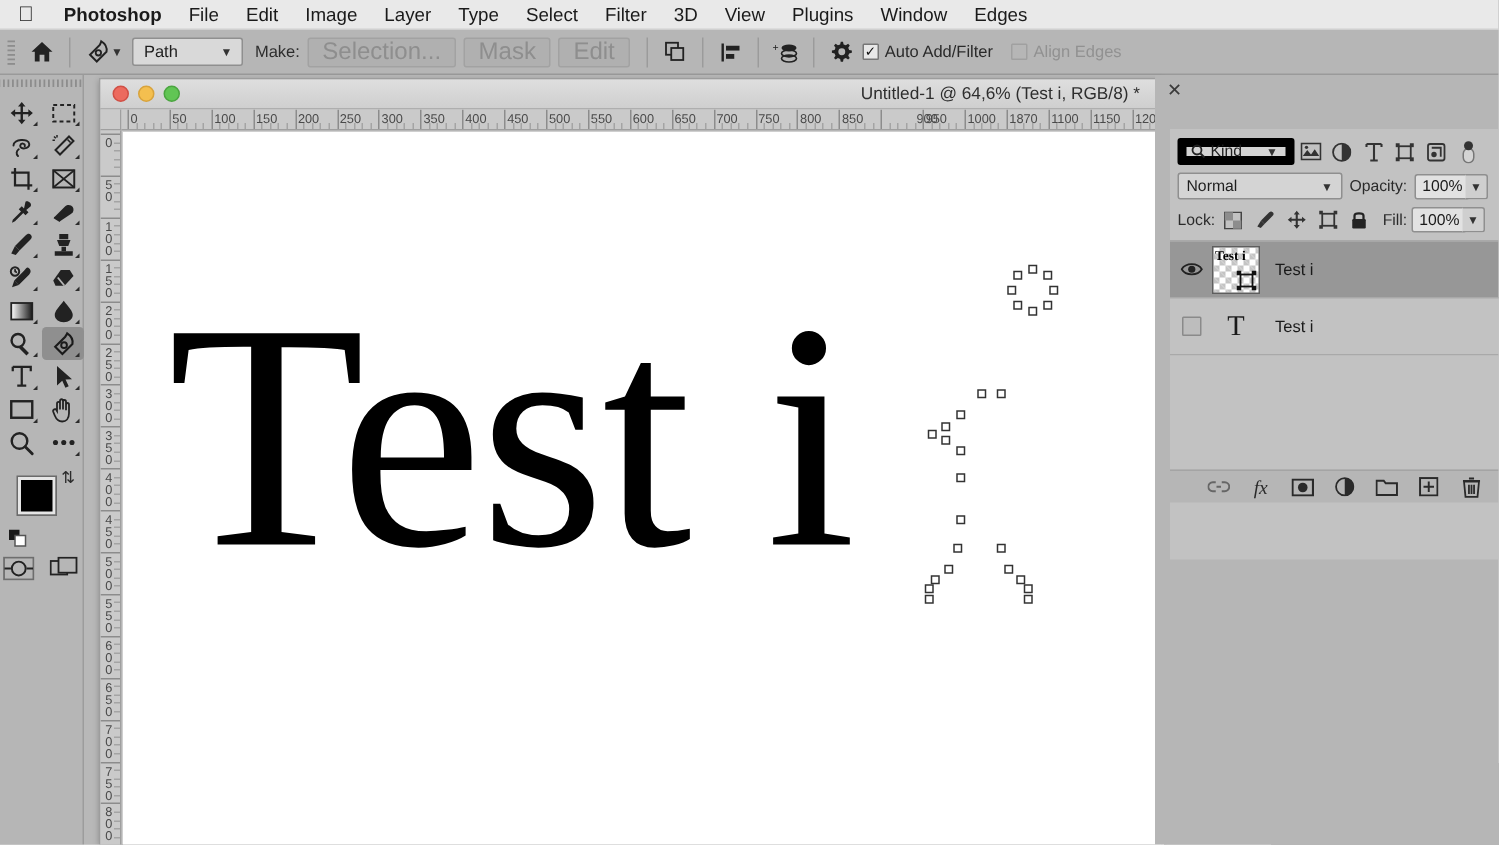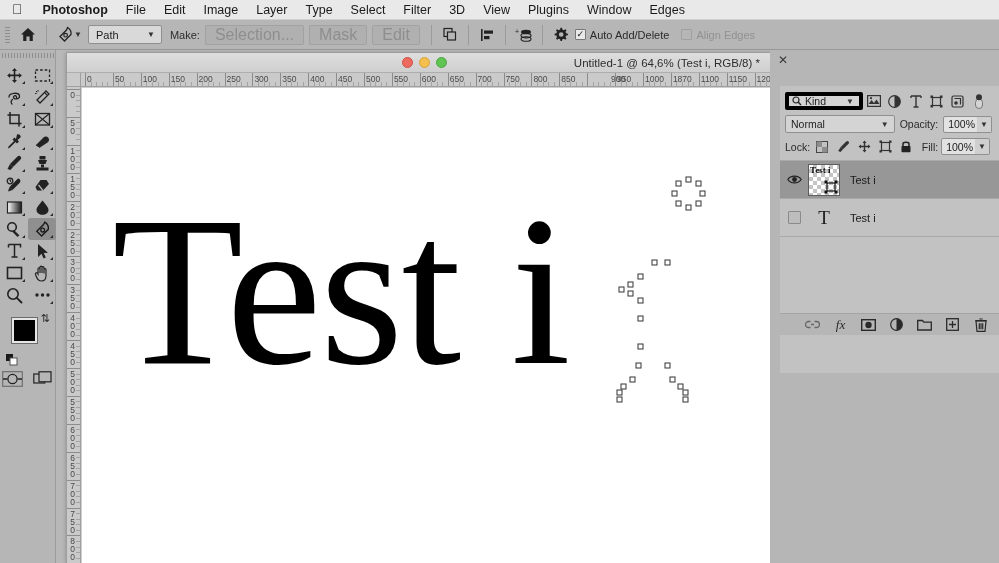--- a/index.html
+++ b/index.html
@@ -81,21 +81,21 @@
   .sw-swap { position: absolute; right: 6px; top: 0px; font-size: 11px; color: #2b2b2b; }
   .sw-default { position: absolute; left: 6px; bottom: 2px; width: 12px; height: 12px; }
   .mode-row { display: flex; justify-content: center; gap: 8px; margin-top: 4px; }
   .mode-btn { width: 22px; height: 18px; display: flex; align-items: center; justify-content: center; position: relative; }
 
   
   .docwin { position: absolute; left: 66px; top: 52px; width: 709px; height: 511px;
     background: #cfcfcf; border: 1px solid #9d9d9d; border-bottom: none;
     box-shadow: 0 1px 4px rgba(0,0,0,.25); }
   .titlebar { height: 20px; background: linear-gradient(#dedede,#cfcfcf);
-    display: flex; align-items: center; border-bottom: 1px solid #aeaeae; position: relative; justify-content: center; }
+    display: flex; align-items: center; border-bottom: 1px solid #aeaeae; position: relative; }
   .traffic { display: flex; gap: 6px; padding-left: 8px; }
   .tl { width: 11px; height: 11px; border-radius: 50%; }
   .tl.r { background: #ec6a5e; border: 1px solid #d04f45; }
   .tl.y { background: #f4bf4f; border: 1px solid #d8a33c; }
   .tl.g { background: #61c554; border: 1px solid #4ba540; }
   .doctitle { position: absolute; right: 14px; top: 0; line-height: 20px;
     font-size: 11.5px; color: #2e2e2e; }
 
   .ruler-h { position: absolute; left: 14px; top: 20px; width: 695px; height: 14px;
     background: #cacaca; border-bottom: 1px solid #9f9f9f; overflow: hidden; }
@@ -121,21 +121,21 @@
   .dock { position: absolute; right: 0; top: 50px; width: 229px; height: 513px; background: #b6b6b6; }
   .dock-close { position: absolute; left: 8px; top: 4px; font-size: 12px; color: #3a3a3a; line-height: 1; }
   .panel-tabs { position: absolute; left: 10px; top: 15px; right: 0; height: 21px; display: flex; }
   .ptab { height: 21px; padding: 0 12px; display: flex; align-items: center;
     font-size: 11.5px; color: #1e1e1e; background: #c2c2c2;
     border-top-left-radius: 3px; border-top-right-radius: 3px; }
   .ptab.inactive { background: #a8a8a8; color: #555; flex: 1; }
   .panel-body { position: absolute; left: 10px; top: 36px; right: 0; background: #c2c2c2; }
   .layers-panel { height: 287px; }
   .filter-row { display: flex; align-items: center; gap: 0; padding: 6px 5px 4px 5px; }
-  .kind-sel { width: 78px; height: 18px; background: #d4d4d4; border: 4px solid #000000;
+  .kind-sel { width: 78px; height: 18px; background: #d4d4d4; border: 6px solid #000000;
     border-radius: 2px; display: flex; align-items: center; padding: 0 3px;
     font-size: 10.5px; color: #1e1e1e; justify-content: space-between; }
   .fi { width: 21px; height: 18px; display: flex; align-items: center; justify-content: center; }
   .blend-row { display: flex; align-items: center; padding: 1px 5px 4px 5px; gap: 5px; }
   .blend-sel { width: 118px; height: 18px; background: #d4d4d4; border: 1px solid #8f8f8f;
     border-radius: 2px; display: flex; align-items: center; justify-content: space-between;
     padding: 0 3px 0 5px; font-size: 10.5px; color: #1e1e1e; }
   .num-field { height: 17px; background: #e2e2e2; border: 1px solid #8f8f8f; border-radius: 2px;
     padding: 0 4px; font-size: 10.5px; color: #1a1a1a; display: flex; align-items: center; }
   .stepper { width: 15px; height: 17px; background: #cfcfcf; border: 1px solid #8f8f8f;
@@ -248,21 +248,21 @@
     </div>
     <div class="ob-sep"></div>
     <div class="ob-icon">
       <svg width="15" height="15" viewBox="0 0 15 15">
           <path d="M7.5 0.8 L9 0.8 L9.4 2.6 L10.9 3.2 L12.4 2.2 L13.5 3.3 L12.5 4.8 L13.1 6.3 L14.9 6.7 L14.9 8.2 L13.1 8.6 L12.5 10.1 L13.5 11.6 L12.4 12.7 L10.9 11.7 L9.4 12.3 L9 14.1 L7.5 14.1 L7.1 12.3 L5.6 11.7 L4.1 12.7 L3 11.6 L4 10.1 L3.4 8.6 L1.6 8.2 L1.6 6.7 L3.4 6.3 L4 4.8 L3 3.3 L4.1 2.2 L5.6 3.2 L7.1 2.6 Z" fill="#222"></path>
           <circle cx="8.2" cy="7.45" r="2.3" fill="#b6b6b6"></circle>
         </svg>
     </div>
     <div class="ob-check">
       <span class="cbox">✓</span>
-      <span>Auto Add/Delete</span>
+      <span>Auto Add/Filter</span>
     </div>
     <div class="ob-check" style="margin-left:12px">
       <span class="cbox off"></span>
       <span class="dim">Align Edges</span>
     </div>
   </div>
 
   <div class="toolbar">
     <div class="tb-grip"></div>
     <div class="tools">

